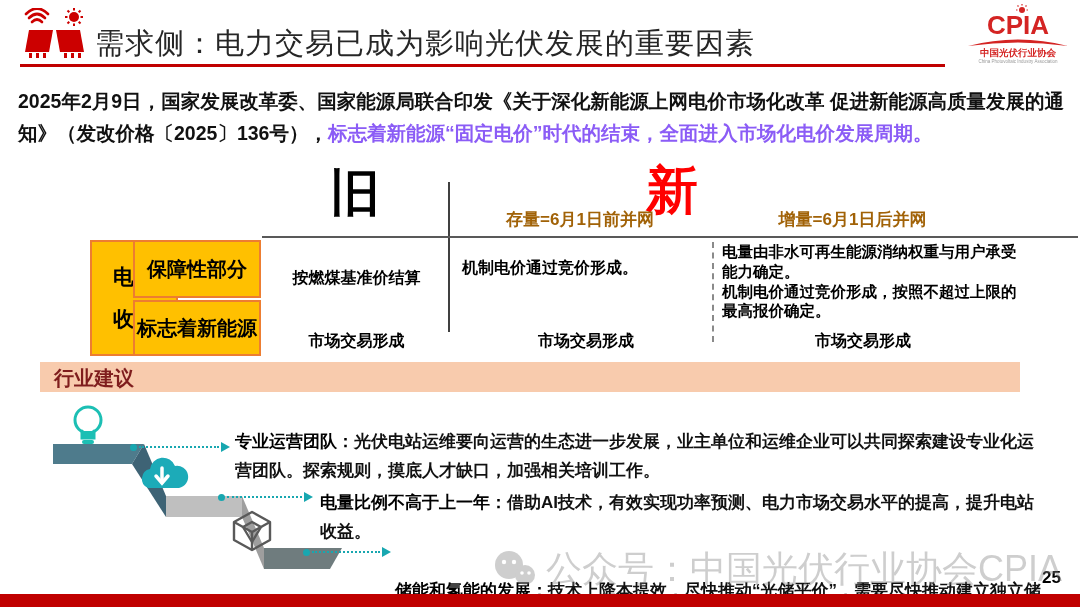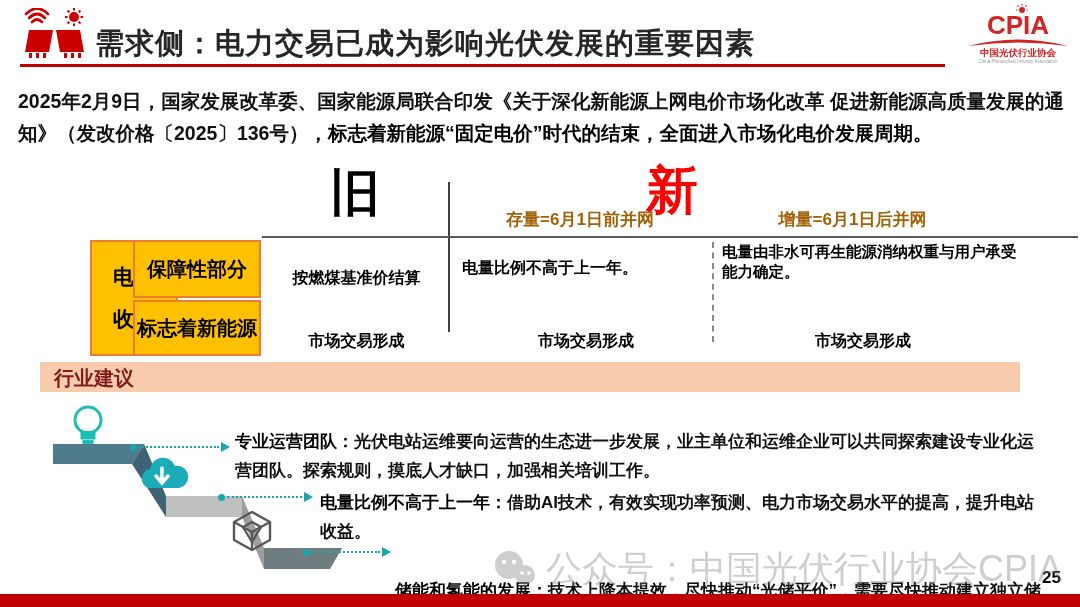--- a/index.html
+++ b/index.html
@@ -5,29 +5,29 @@
   * { margin:0; padding:0; box-sizing:border-box; }
   html,body { width:1080px; height:607px; }
   body {
     position:relative; width:1080px; height:607px; background:#ffffff;
     font-family:"Liberation Sans","DejaVu Sans",sans-serif; overflow:hidden;
     color:#1a1a1a;
   }
   .abs { position:absolute; }
 
   
-  .page-title { left:95px; top:24px; font-size:29px; font-weight:bold; color:#262626; letter-spacing:1px; }
+  .page-title { left:95px; top:24px; font-size:29px; font-weight:normal; color:#262626; letter-spacing:1px; }
   .header-underline { left:20px; top:64px; width:925px; height:3px; background:#c00000; }
   .header-icon { left:22px; top:8px; }
   .logo-box { left:962px; top:4px; width:112px; height:62px; }
 
   
   .intro { left:18px; top:86px; width:1046px; font-size:19.5px; font-weight:bold;
            line-height:1.62; text-align:justify; color:#111; }
-  .red-text { color:#000000; }
+  .red-text { color:#8b5cf6; }
 
   
   .old-label { left:262px; top:160px; width:186px; text-align:center; font-size:50px; font-weight:bold; color:#000; }
   .new-label { left:612px; top:156px; width:120px; text-align:center; font-size:52px; font-weight:bold; color:#ff0000; }
   .sub-head { font-size:17px; font-weight:bold; color:#a16207; text-align:center; }
   .stock-head { left:455px; top:208px; width:250px; }
   .incr-head  { left:745px; top:208px; width:215px; }
   .vline-solid { left:448px; top:182px; width:2px; height:150px; background:#404040; }
   .hline { left:262px; top:236px; width:816px; height:2px; background:#595959; }
   .vline-dashed { left:712px; top:242px; width:0; height:100px; border-left:2px dashed #8a8a8a; }
@@ -150,25 +150,26 @@
 <div class="abs ybox ybox-guaranteed">
   <span>保障性部分</span>
 </div>
 <div class="abs ybox ybox-market">
   <span>标志着新能源</span>
 </div>
 
 <div class="abs cell cell-center c-old-g">按燃煤基准价结算</div>
 <div class="abs cell cell-center c-old-m">市场交易形成</div>
 <div class="abs cell c-st-g">
-  <div>电量比例不高于上一年。</div>
+  <div>机制电价通过竞价形成。</div>
 </div>
 <div class="abs cell cell-center c-st-m">市场交易形成</div>
 <div class="abs cell c-in-g">
   <div>电量由非水可再生能源消纳权重与用户承受能力确定。</div>
+  <div>机制电价通过竞价形成，按照不超过上限的最高报价确定。</div>
 </div>
 <div class="abs cell cell-center c-in-m">市场交易形成</div>
 
 <div class="abs section-bar">
   <span>行业建议</span>
 </div>
 
 <div class="abs" style="left:30px; top:398px;">
   <svg width="312" height="200" viewBox="0 0 312 200">
 

